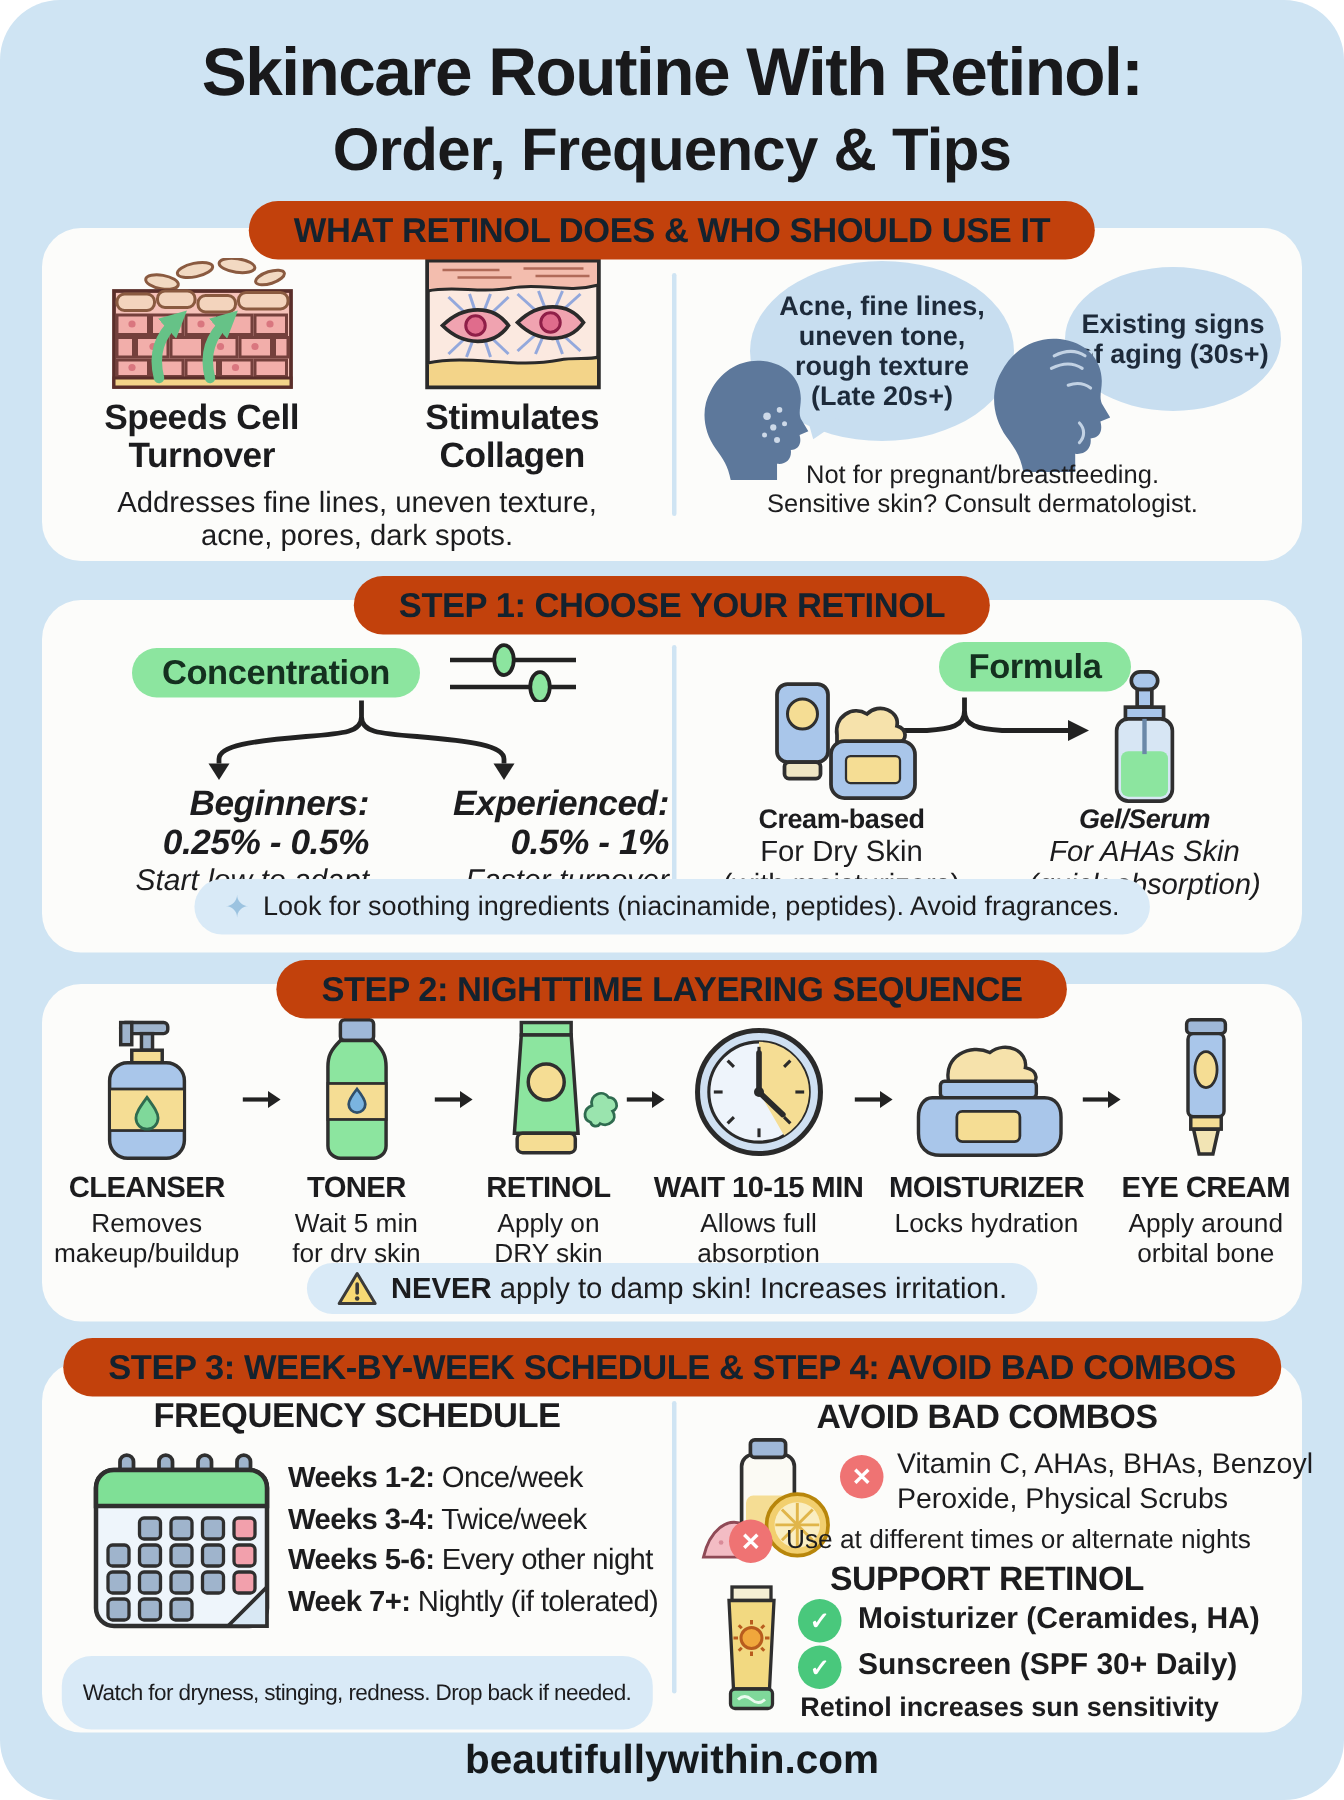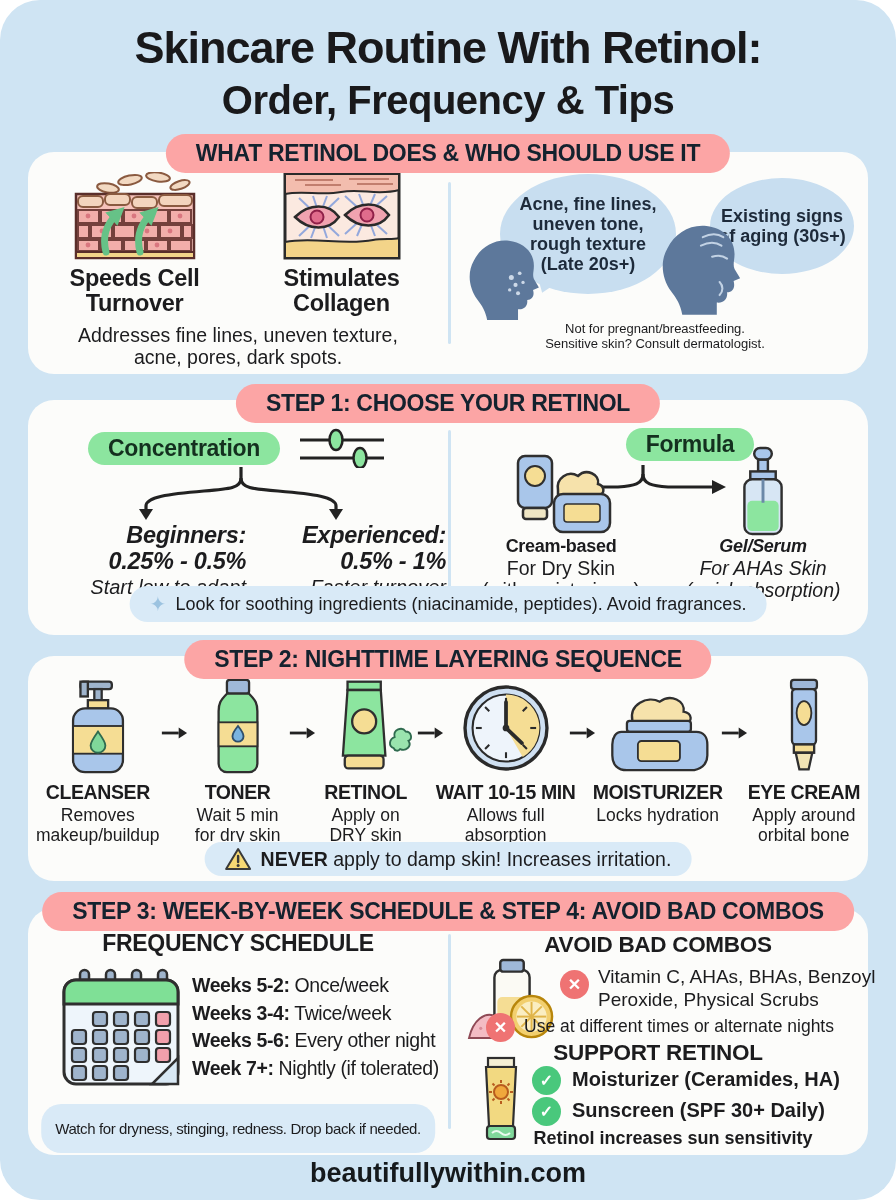--- a/index.html
+++ b/index.html
@@ -7,21 +7,21 @@
   body { font-family: "Liberation Sans", sans-serif; color:#1c1c1e; }
   .canvas { position:relative; width:896px; height:1200px; margin:0 auto; background:#ffffff; overflow:hidden; }
   .bg { position:absolute; inset:0; background:#cfe4f3; border-radius:40px; }
 
   
   .title-wrap { position:absolute; top:22px; left:0; width:100%; text-align:center; }
   .title-l1 { font-size:45px; font-weight:700; letter-spacing:-1px; color:#19191b; }
   .title-l2 { font-size:40px; font-weight:700; letter-spacing:-0.5px; margin-top:4px; color:#19191b; }
 
   
-  .pill-header { position:absolute; left:50%; transform:translateX(-50%); background:#fca5a5;
+  .pill-header { position:absolute; left:50%; transform:translateX(-50%); background:#c2410c;
     border-radius:24px; padding:6px 30px; font-size:23px; font-weight:800; letter-spacing:-0.3px;
     white-space:nowrap; color:#14222e; z-index:6; }
   .card { position:absolute; left:28px; right:28px; background:#fcfcfa; border-radius:26px; z-index:2; }
   .vdiv { position:absolute; left:50%; width:3px; background:#cfe4f3; border-radius:2px; }
 
   .half { position:absolute; top:0; height:100%; width:50%; }
   .half.left { left:0; } .half.right { right:0; }
 
   
   #card1 { top:152px; height:222px; }
@@ -34,21 +34,21 @@
   .bubble { position:absolute; background:#c8def0; color:#1d2a3a; font-weight:600; text-align:center;
     display:flex; align-items:center; justify-content:center; line-height:1.12; border-radius:50%; }
   .bubble1 { left:52px; top:22px; width:176px; height:120px; font-size:18px; padding:0 10px; }
   .bubble1::after { content:""; position:absolute; left:30px; bottom:-12px; width:0; height:0;
     border:13px solid transparent; border-top:18px solid #c8def0; transform:rotate(20deg); }
   .bubble2 { left:262px; top:26px; width:144px; height:96px; font-size:18px; padding:0 8px; }
   .bubble2::after { content:""; position:absolute; left:-12px; top:52px; width:0; height:0;
     border:9px solid transparent; border-right:20px solid #c8def0; transform:rotate(12deg); }
   .head1 { position:absolute; left:14px; top:72px; width:82px; height:96px; }
   .head2 { position:absolute; left:210px; top:52px; width:84px; height:114px; }
-  .who-caption { position:absolute; left:0; right:6px; top:170px; text-align:center; font-size:13px; line-height:1.12; }
+  .who-caption { position:absolute; left:0; right:6px; top:155px; text-align:center; font-size:17px; line-height:1.12; }
 
   
   #card2 { top:400px; height:235px; }
   #pill2 { top:384px; }
   .conc-row { position:absolute; top:28px; left:0; width:100%; display:flex; justify-content:center; align-items:center; gap:16px; }
   .green-pill { background:#8ce59f; border-radius:20px; padding:3px 20px; font-weight:800; font-size:23px; color:#14301f; letter-spacing:-0.3px; }
   .branch-down { position:absolute; left:88px; top:64px; width:250px; height:58px; }
   .opt { position:absolute; text-align:right;font-style:italic; }
   .opt-a { left:6px;  top:122px; width:212px; }
   .opt-b { left:210px; top:122px; width:208px; }
@@ -514,21 +514,21 @@
           </g>
           <g fill="#f2a0ac" stroke="#2f2f2f" stroke-width="2.2">
             <rect x="98" y="44" width="14" height="14" rx="3"></rect>
               <rect x="98" y="62" width="14" height="14" rx="3"></rect>
               <rect x="98" y="80" width="14" height="14" rx="3"></rect>
           </g>
           <path d="M120,90 L120,116 L94,116 Z" fill="#d8e8f4" stroke="#2f2f2f" stroke-width="2.5"></path>
         </svg>
       </span>
       <div class="sched">
-        <div><b>Weeks 5-2:</b> <span>Once/week</span></div>
+        <div><b>Weeks 1-2:</b> <span>Once/week</span></div>
         <div><b>Weeks 3-4:</b> <span>Twice/week</span></div>
         <div><b>Weeks 5-6:</b> <span>Every other night</span></div>
         <div><b>Week 7+:</b> <span>Nightly (if tolerated)</span></div>
       </div>
       <div class="tip-pill" id="freq-tip">Watch for dryness, stinging, redness. Drop back if needed.</div>
     </div>
 
     <div class="half right">
       <div class="combo-title">AVOID BAD COMBOS</div>
       <span class="vit-icon">

